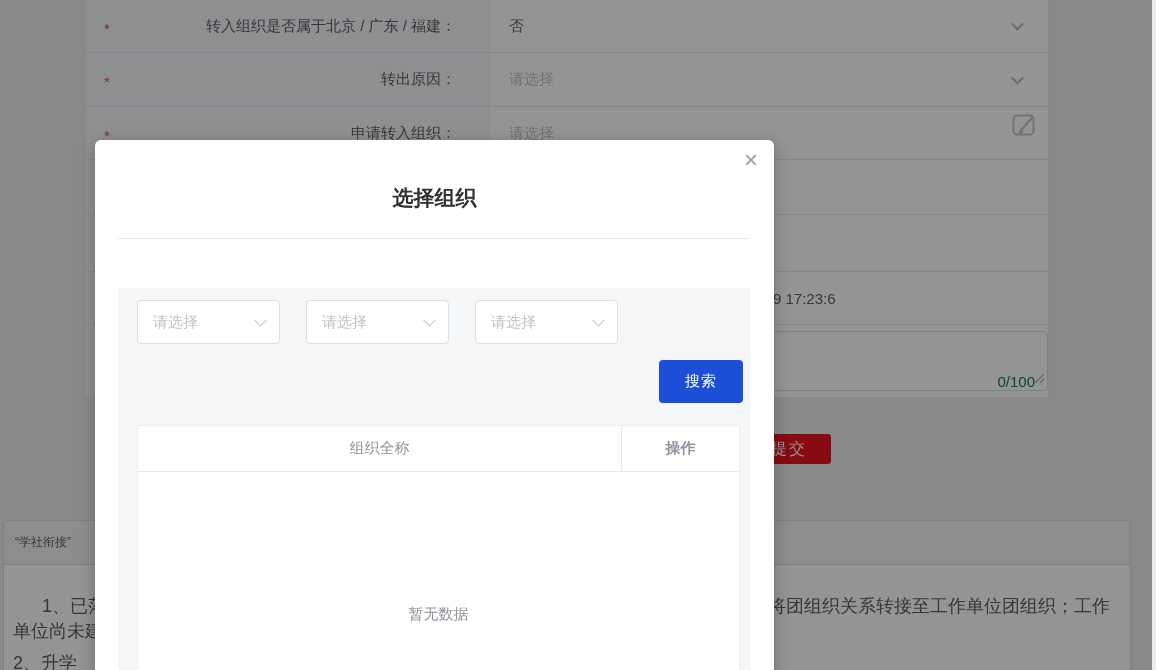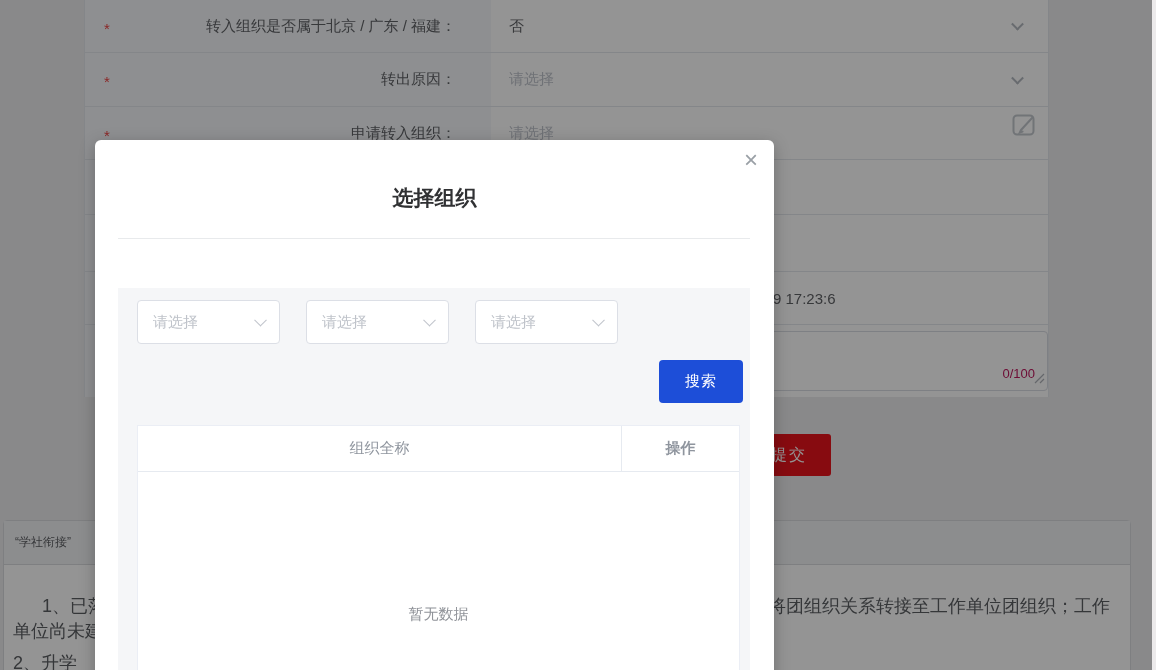--- a/index.html
+++ b/index.html
@@ -22,23 +22,23 @@
   .value-text { font-size:15px; color:#606266; }
   .value-placeholder { font-size:15px; color:#c0c4cc; }
   .chev { position:absolute; right:26px; top:50%; width:9px; height:9px;
           border-right:2px solid #b4b9c0; border-bottom:2px solid #b4b9c0;
           transform:translateY(-70%) rotate(45deg); }
   .edit-icon { position:absolute; right:10px; top:2px; }
   .ts-text { position:absolute; left:688px; top:50%; transform:translateY(-50%);
              font-size:15px; color:#606266; white-space:nowrap; }
   .ta-box { position:absolute; left:424px; top:6px; width:539px; height:60px;
             background:#fff; border:1px solid #d9dce3; border-radius:4px; }
-  .ta-counter { position:absolute; right:12px; bottom:9px; font-size:13px; color:#be185d; }
+  .ta-counter { position:absolute; right:12px; bottom:0; font-size:15px; color:#0f766e; }
   .ta-grip { position:absolute; right:2px; bottom:2px; }
-  .submit-btn { position:absolute; left:747px; top:434px; width:84px; height:42px;
+  .submit-btn { position:absolute; left:747px; top:434px; width:84px; height:30px;
                 background:#e9141c; color:#fff; font-size:16px; border:none; border-radius:3px;
                 display:flex; align-items:center; justify-content:center; letter-spacing:2px; }
   .notice-box { position:absolute; left:3px; top:520px; width:1128px; height:210px;
                 background:#fff; border:1px solid #d9dbdf; border-radius:4px; }
   .notice-header { position:absolute; left:0; right:0; top:0; height:44px; background:#f2f3f5;
                    border-bottom:1px solid #d9dbdf; display:flex; align-items:center; padding-left:11px; }
   .notice-title { font-size:12px; color:#5c5f63; white-space:nowrap; }
   .frag { position:absolute; font-size:18px; color:#5c5f63; white-space:nowrap; line-height:20px; }
 
   

